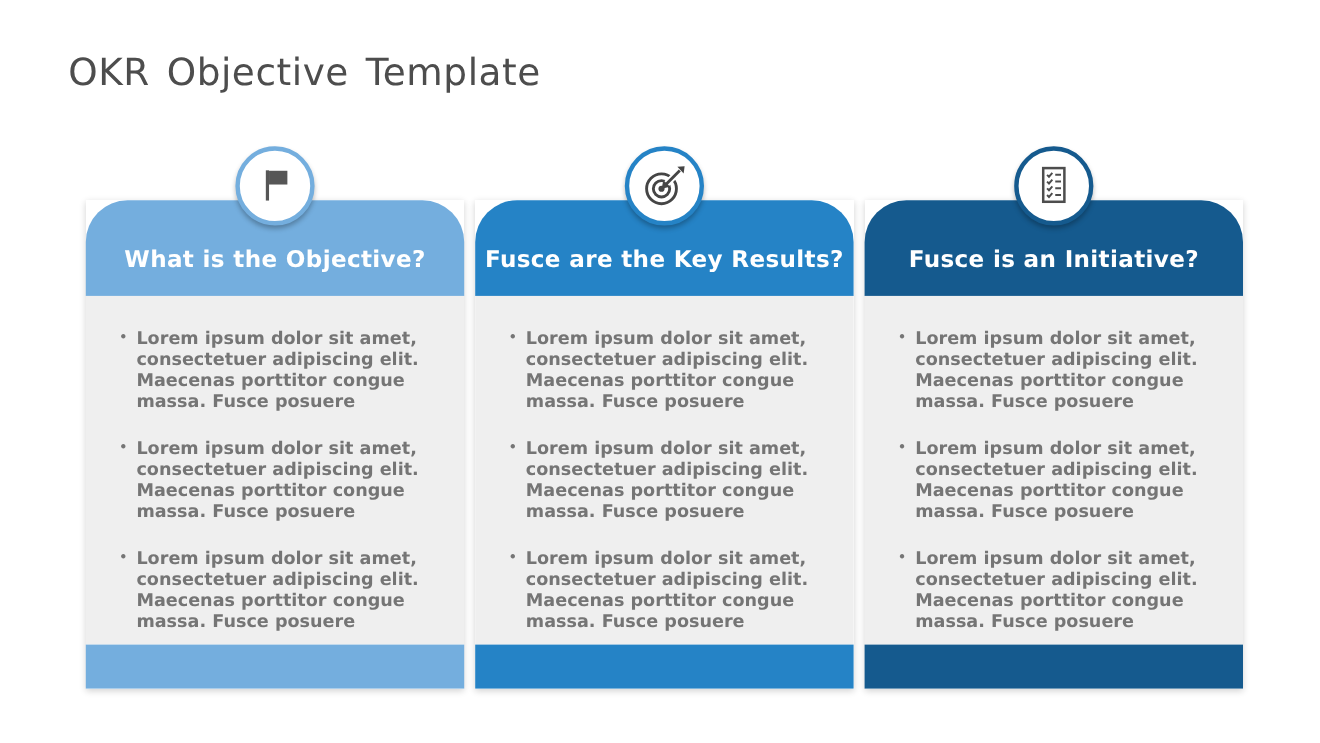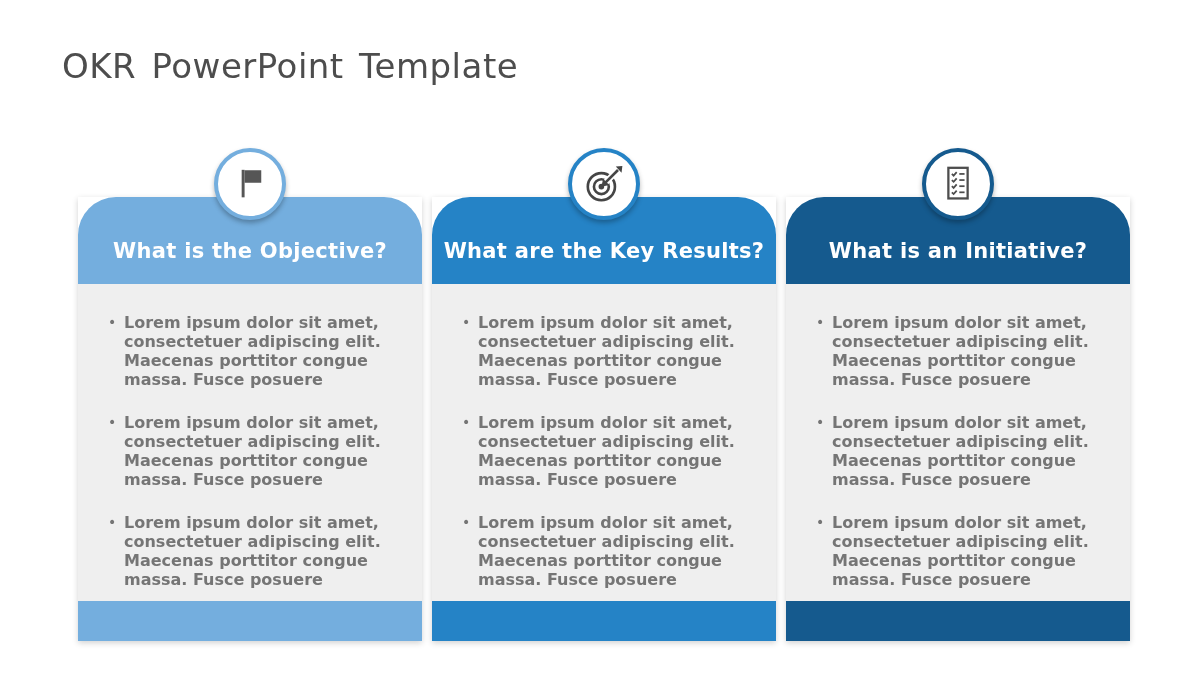--- a/index.html
+++ b/index.html
@@ -11,21 +11,21 @@
     overflow:hidden;
     font-family:"DejaVu Sans", sans-serif;
   }
   .slide-title {
     position:absolute; left:62px; top:46px;
     font-size:34px; font-weight:400;
     color:#4d4d4d; letter-spacing:0.5px;
     word-spacing:4px;
   }
   .columns {
-    position:absolute; left:78px; top:148px;
+    position:absolute; left:78px; top:133px;
     width:1052px;
     display:flex; gap:10px;
   }
   .column { position:relative; width:344px; --accent:#74aede; }
   .icon-circle {
     position:absolute; top:0; left:50%; transform:translateX(-50%);
     width:72px; height:72px;
     background:#ffffff;
     border:4px solid var(--accent);
     border-radius:50%;
@@ -68,21 +68,21 @@
     height:40px;
     background:var(--accent);
   }
   svg { display:block; }
 </style>
 </head>
 <body>
 
 <div class="slide">
 
-  <h1 class="slide-title">OKR PowerPoint Template</h1>
+  <h1 class="slide-title">OKR Objective Template</h1>
 
   <div class="columns">
 
     <section class="column" style="--accent: #74aede;">
       <div class="icon-circle">
         <svg width="40" height="40" viewBox="0 0 48 48">
           <rect x="14" y="7" width="3.5" height="33" fill="#565656"></rect>
           <rect x="17.5" y="7.5" width="20" height="15" fill="#565656"></rect>
         </svg>
       </div>
@@ -115,21 +115,21 @@
           <circle cx="21" cy="27" r="8.5" fill="none" stroke="#454545" stroke-width="3"></circle>
           <circle cx="21" cy="27" r="3.2" fill="#454545"></circle>
           <line x1="24" y1="24" x2="42" y2="6" stroke="#ffffff" stroke-width="7"></line>
           <line x1="25" y1="23" x2="40" y2="8" stroke="#454545" stroke-width="3"></line>
           <polygon points="21,27 30,25 23,18" fill="#454545"></polygon>
           <polygon points="37.5,4 45,3.5 44,11" fill="#454545"></polygon>
         </svg>
       </div>
       <div class="card">
         <header class="col-header">
-          <span>What are the Key Results?</span>
+          <span>Fusce are the Key Results?</span>
         </header>
         <div class="col-body">
           <div class="bullet-item">
             <span class="bullet-dot">•</span>
             <span class="bullet-text">Lorem ipsum dolor sit amet, consectetuer adipiscing elit. Maecenas porttitor congue massa. Fusce posuere</span>
           </div>
           <div class="bullet-item">
             <span class="bullet-dot">•</span>
             <span class="bullet-text">Lorem ipsum dolor sit amet, consectetuer adipiscing elit. Maecenas porttitor congue massa. Fusce posuere</span>
           </div>
@@ -153,21 +153,21 @@
             <line x1="25.5" y1="19.5" x2="31.5" y2="19.5"></line>
             <polyline points="17,26.5 19,28.5 22.5,24.5"></polyline>
             <line x1="25.5" y1="26.5" x2="31.5" y2="26.5"></line>
             <polyline points="17,33.5 19,35.5 22.5,31.5"></polyline>
             <line x1="25.5" y1="33.5" x2="31.5" y2="33.5"></line>
           </g>
         </svg>
       </div>
       <div class="card">
         <header class="col-header">
-          <span>What is an Initiative?</span>
+          <span>Fusce is an Initiative?</span>
         </header>
         <div class="col-body">
           <div class="bullet-item">
             <span class="bullet-dot">•</span>
             <span class="bullet-text">Lorem ipsum dolor sit amet, consectetuer adipiscing elit. Maecenas porttitor congue massa. Fusce posuere</span>
           </div>
           <div class="bullet-item">
             <span class="bullet-dot">•</span>
             <span class="bullet-text">Lorem ipsum dolor sit amet, consectetuer adipiscing elit. Maecenas porttitor congue massa. Fusce posuere</span>
           </div>

